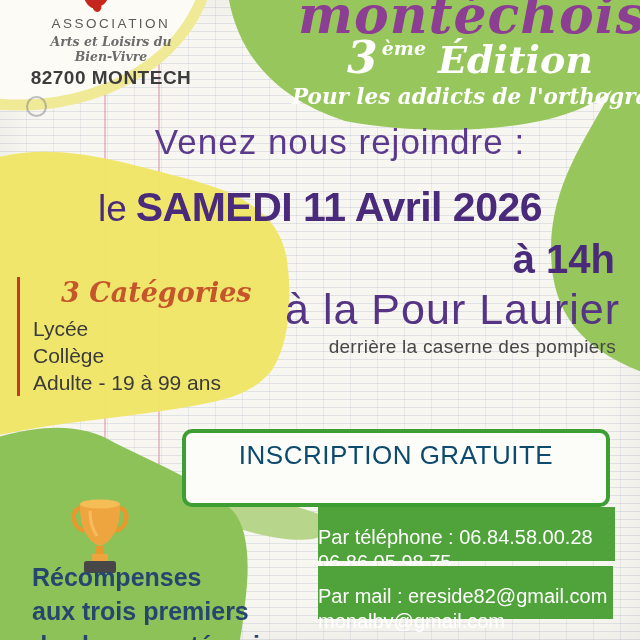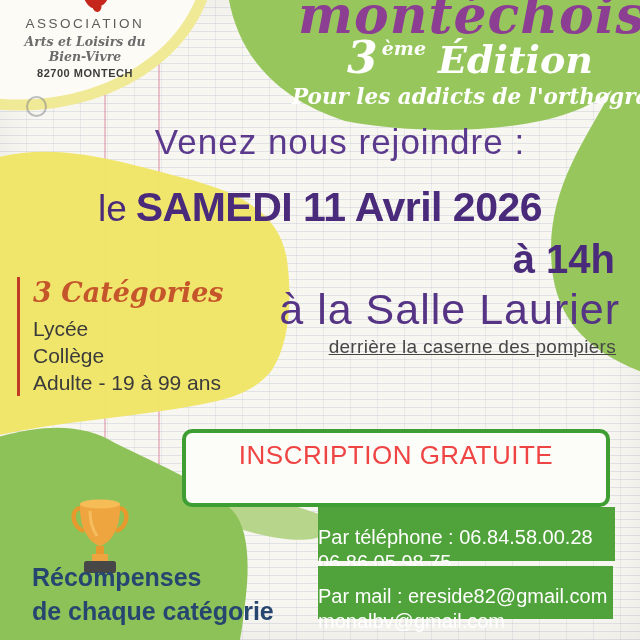--- a/index.html
+++ b/index.html
@@ -10,51 +10,51 @@
       repeating-linear-gradient(to bottom, transparent 0px, transparent 7.5px, rgba(140,155,185,0.22) 7.5px, rgba(140,155,185,0.22) 8px),
       repeating-linear-gradient(to right, transparent 0px, transparent 26px, rgba(140,155,185,0.15) 26px, rgba(140,155,185,0.15) 27px);
     box-shadow:inset 0 0 45px rgba(0,0,0,.06);
     font-family:"Liberation Sans",sans-serif;
   }
   .abs{position:absolute;}
   .pink-line{position:absolute;top:0;bottom:0;width:1.5px;background:rgba(214,120,150,.42);z-index:1;}
   #blobs{position:absolute;left:0;top:0;z-index:2;}
   .z3{z-index:3;}
   
-  .logo-block{left:4px;top:8px;width:162px;text-align:center;line-height:1.15;}
+  .logo-block{left:30px;top:8px;width:162px;text-align:center;line-height:1.15;}
   .assoc{font-size:13.5px;letter-spacing:2.5px;color:#5c5c5c;font-weight:400;}
   .assoc-name{font:italic 700 12.5px "DejaVu Serif",serif;color:#6b6b6b;margin-top:2px;}
-  .city{font-size:11px;font-weight:700;color:#3c3c3c;margin-top:3px;letter-spacing:.5px;}
+  .city{font-size:19px;font-weight:700;color:#3c3c3c;margin-top:3px;letter-spacing:.5px;}
   .flower{left:78px;top:-8px;}
   
   .title{left:298px;top:-16px;width:342px;text-align:center;
     font:italic 900 52px "DejaVu Serif",serif;color:#8c3e92;letter-spacing:1px;white-space:nowrap;}
   .edition{left:320px;top:32px;width:300px;text-align:center;color:#fff;white-space:nowrap;}
   .ed-num{font:italic 700 44px "DejaVu Serif",serif;}
   .ed-sup{font:italic 700 19px "DejaVu Serif",serif;vertical-align:18px;margin-left:4px;}
   .ed-word{font:italic 700 38px "DejaVu Serif",serif;margin-left:12px;}
   .tagline{left:292px;top:84px;width:336px;text-align:center;
     font:italic 700 21.5px "DejaVu Serif",serif;color:#fff;white-space:nowrap;}
   
   .venez{left:60px;top:122px;width:560px;text-align:center;font-size:35px;font-weight:500;
     color:#5b3a8e;letter-spacing:1px;white-space:nowrap;}
   .dateline{left:0;top:184px;width:640px;text-align:center;color:#4a2a7a;white-space:nowrap;}
   .date-prefix{font-size:37px;font-weight:400;margin-right:9px;text-align:right;}
   .date-main{font-size:41px;font-weight:800;letter-spacing:-0.5px;margin-top:45px;}
   .time{right:25px;top:237px;font-size:40px;font-weight:800;color:#4a2a7a;}
   .place{right:20px;top:285px;font-size:43px;font-weight:400;color:#553385;letter-spacing:1px;white-space:nowrap;}
-  .place-detail{right:24px;top:336px;font-size:19px;color:#464646;letter-spacing:.3px;text-decoration:underline;}
+  .place-detail{right:24px;top:336px;font-size:19px;color:#464646;letter-spacing:.3px;}
   
   .cats{left:17px;top:277px;border-left:3.5px solid #c23b27;padding-left:13px;}
-  .cats-title{font:italic 700 27px "DejaVu Serif",serif;color:#c5562b;margin-bottom:7px;white-space:nowrap;}
+  .cats-title{font:italic 700 27px "DejaVu Serif",serif;color:#c5562b;margin-bottom:7px;white-space:nowrap;margin-left:28px;}
   .cat-item{font-size:21px;color:#3b3b3b;line-height:27px;white-space:nowrap;}
   
   .reg-box{left:182px;top:429px;width:428px;height:78px;border:4px solid #3f9e33;border-radius:10px;
     background:#fcfcf8;box-sizing:border-box;text-align:center;}
-  .reg-title{font-size:26px;font-weight:500;color:#ef4444;letter-spacing:.5px;margin-top:7px;white-space:nowrap;}
+  .reg-title{font-size:26px;font-weight:500;color:#0c4a6e;letter-spacing:.5px;margin-top:7px;white-space:nowrap;}
   .reg-cond{font-size:21px;color:#47a43a;margin-top:3px;white-space:nowrap;}
   .u{text-decoration:underline;text-underline-offset:3px;}
   .b{font-weight:700;}
   .green-box{background:#50a23a;color:#fff;text-align:left;box-sizing:border-box;
     padding:18px 10px 0 0;font-size:20px;line-height:25px;white-space:nowrap;}
   .phone-box{left:318px;top:507px;width:297px;height:54px;}
   .mail-box{left:318px;top:566px;width:295px;height:53px;}
   
   .rewards{left:32px;top:560px;color:#27466f;font-weight:700;font-size:25px;line-height:34px;white-space:nowrap;}
   .trophy{left:70px;top:496px;}
@@ -100,21 +100,21 @@
   <div class="abs z3 edition">
     <span class="ed-num">3</span><span class="ed-sup">ème</span><span class="ed-word">Édition</span>
   </div>
   <div class="abs z3 tagline">Pour les addicts de l'orthographe</div>
 
   <div class="abs z3 venez">Venez nous rejoindre :</div>
   <div class="abs z3 dateline">
     <span class="date-prefix">le</span><span class="date-main">SAMEDI 11 Avril 2026</span>
   </div>
   <div class="abs z3 time">à 14h</div>
-  <div class="abs z3 place">à la Salle Laurier</div>
+  <div class="abs z3 place">à la Pour Laurier</div>
   <div class="abs z3 place-detail">derrière la caserne des pompiers</div>
 
   <div class="abs z3 cats">
     <div class="cats-title">3 Catégories</div>
     <div class="cat-item">Lycée</div>
     <div class="cat-item">Collège</div>
     <div class="cat-item">Adulte - 19 à 99 ans</div>
   </div>
 
   <div class="abs z3 reg-box">
@@ -134,16 +134,17 @@
     <path d="M50,12 C59,14 59,30 46,35" stroke="#e8992e" stroke-width="4.5" fill="none"></path>
     <path d="M10,8 h40 v4 c0,20 -8,34 -20,38 c-12,-4 -20,-18 -20,-38 z" fill="#efa53f"></path>
     <path d="M20,15 c0,11 3,19 7,25" stroke="#f8c86e" stroke-width="3" fill="none" opacity="0.7"></path>
     <ellipse cx="30" cy="8" rx="20" ry="4.5" fill="#f6bc55"></ellipse>
     <path d="M26,50 h8 v8 h-8 z" fill="#e8992e"></path>
     <path d="M22,58 h16 v7 h-16 z" fill="#efa53f"></path>
     <rect x="14" y="65" width="32" height="12" rx="2.5" fill="#474747"></rect>
   </svg>
   <div class="abs z3 rewards">
     <div>Récompenses</div>
+    <div>aux trois premiers</div>
     <div>de chaque catégorie</div>
   </div>
 
 </div>
 
 </body></html>

